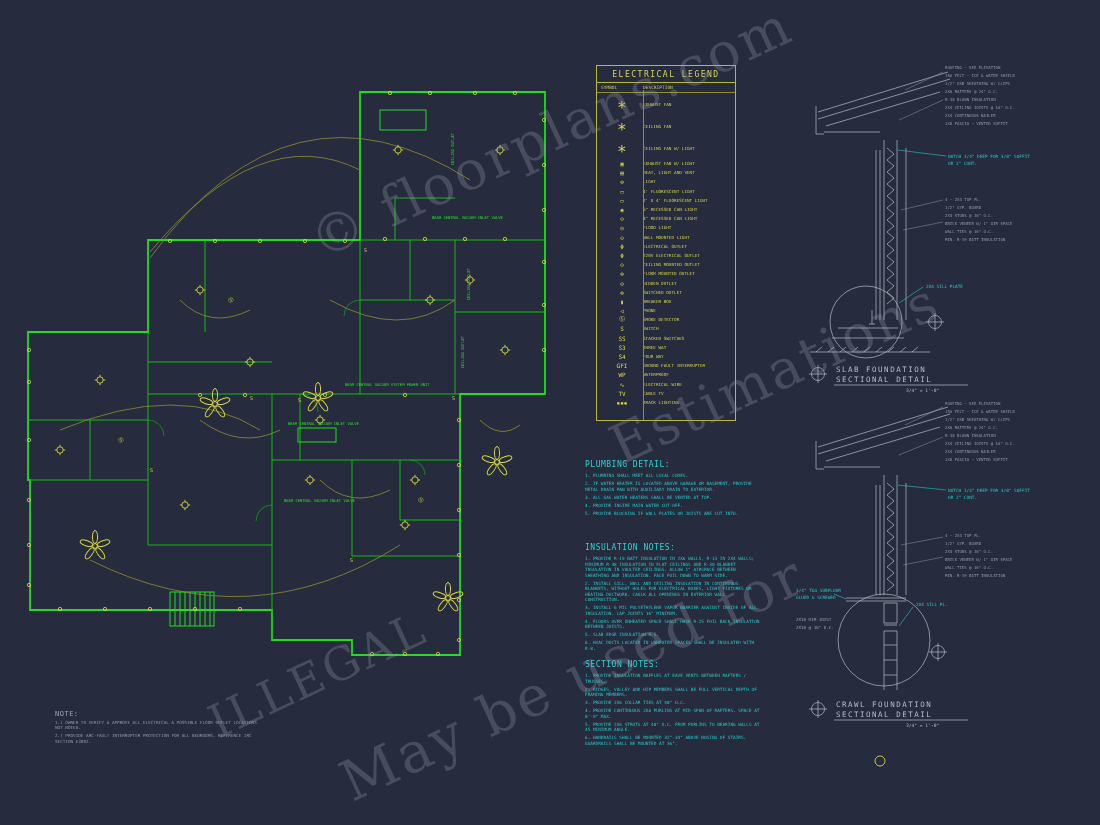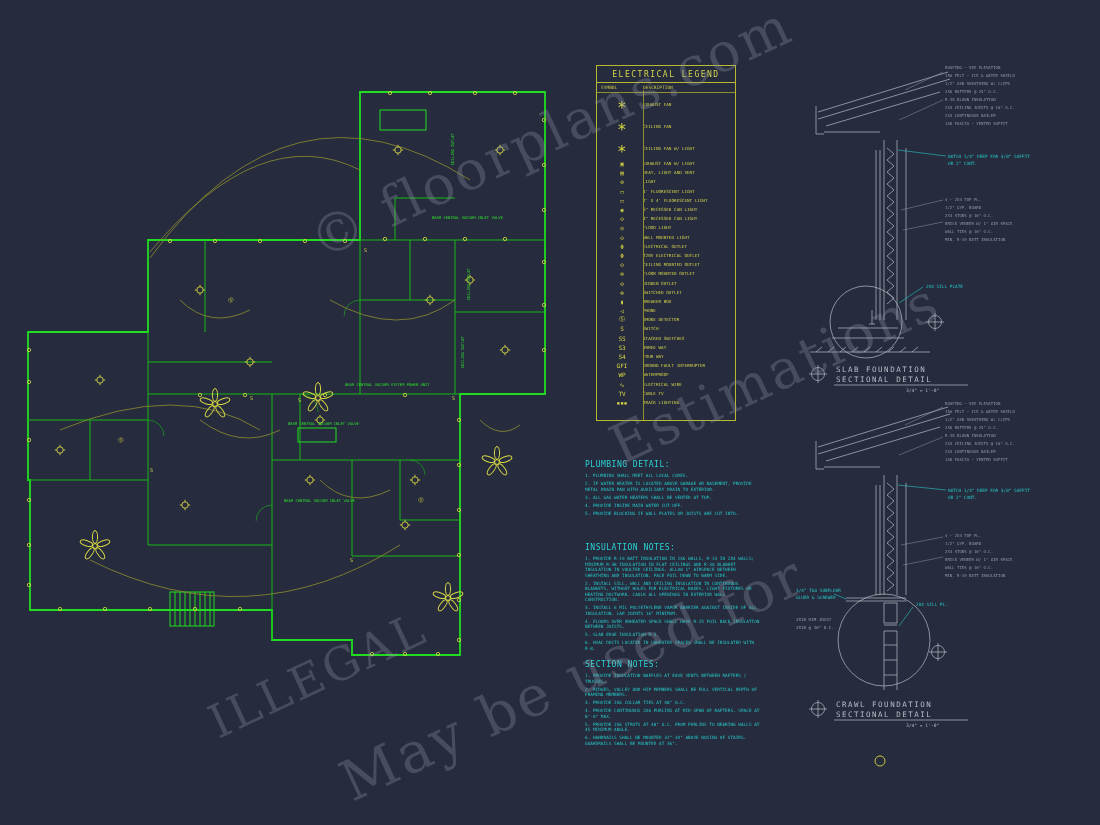--- a/index.html
+++ b/index.html
@@ -491,20 +491,28 @@
 
     <div class="note-line">1. PROVIDE R-19 BATT INSULATION IN 2X6 WALLS, R-13 IN 2X4 WALLS; MINIMUM R-38 INSULATION IN FLAT CEILINGS AND R-30 BLANKET INSULATION IN VAULTED CEILINGS. ALLOW 1" AIRSPACE BETWEEN SHEATHING AND INSULATION. FACE FOIL DOWN TO WARM SIDE.</div>
         <div class="note-line">2. INSTALL SILL, WALL AND CEILING INSULATION IN CONTINUOUS BLANKETS, WITHOUT HOLES FOR ELECTRICAL BOXES, LIGHT FIXTURES OR HEATING DUCTWORK. CAULK ALL OPENINGS IN EXTERIOR WALL CONSTRUCTION.</div>
         <div class="note-line">3. INSTALL 6 MIL POLYETHYLENE VAPOR BARRIER AGAINST INSIDE OF ALL INSULATION. LAP JOINTS 16" MINIMUM.</div>
         <div class="note-line">4. FLOORS OVER UNHEATED SPACE SHALL HAVE R-25 FOIL BACK INSULATION BETWEEN JOISTS.</div>
         <div class="note-line">5. SLAB EDGE INSULATION R-5.</div>
         <div class="note-line">6. HVAC DUCTS LOCATED IN UNHEATED SPACES SHALL BE INSULATED WITH R-8.</div>
       </div>
   </div>
 
+  <div class="bottom-note">
+    <div class="notes-title">NOTE:</div>
+    <div>
+
+    <div class="note-line">1.) OWNER TO VERIFY &amp; APPROVE ALL ELECTRICAL &amp; POSSIBLE FLOOR OUTLET LOCATIONS NOT NOTED.</div>
+        <div class="note-line">2.) PROVIDE ARC-FAULT INTERRUPTER PROTECTION FOR ALL BEDROOMS. REFERENCE IRC SECTION E3802.</div>
+      </div>
+  </div>
 
   <div class="anno-stack" style="left:945px;top:64px">
 
   <div class="anno-line">ROOFING — SEE ELEVATION</div>
       <div class="anno-line">15# FELT — ICE &amp; WATER SHIELD</div>
       <div class="anno-line">1/2" OSB SHEATHING W/ CLIPS</div>
       <div class="anno-line">2X6 RAFTERS @ 24" O.C.</div>
       <div class="anno-line">R-38 BLOWN INSULATION</div>
       <div class="anno-line">2X4 CEILING JOISTS @ 16" O.C.</div>
       <div class="anno-line">2X4 CONTINUOUS NAILER</div>

